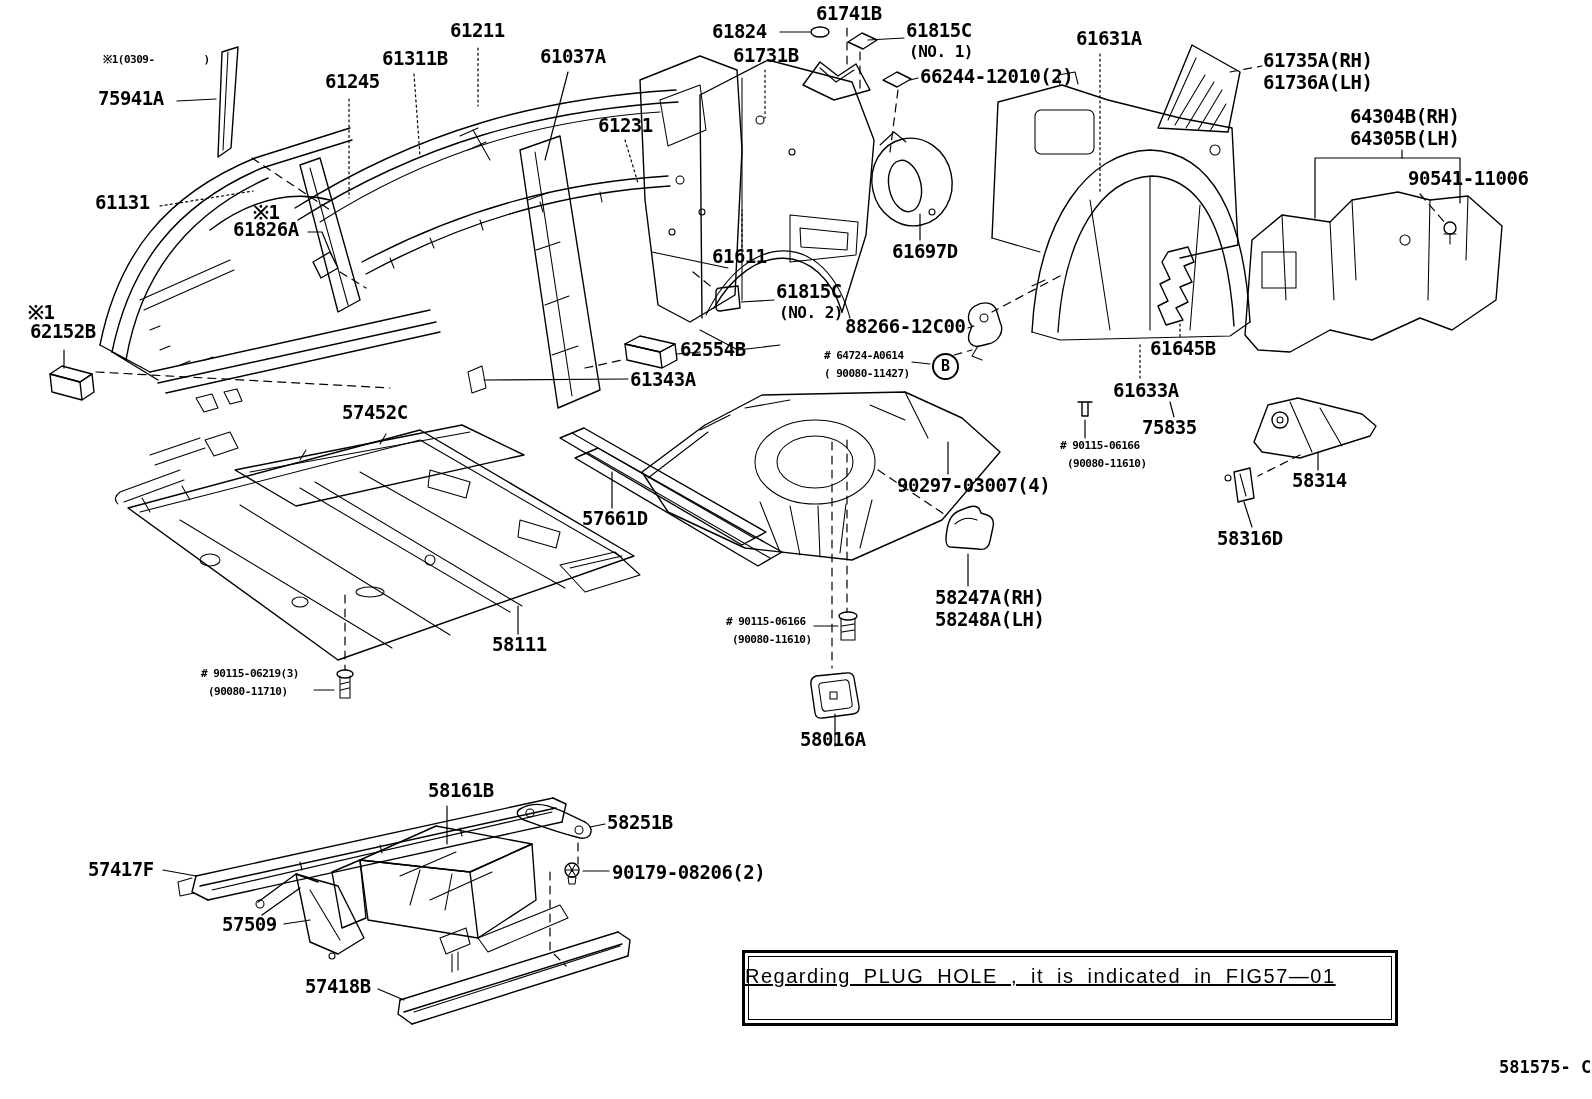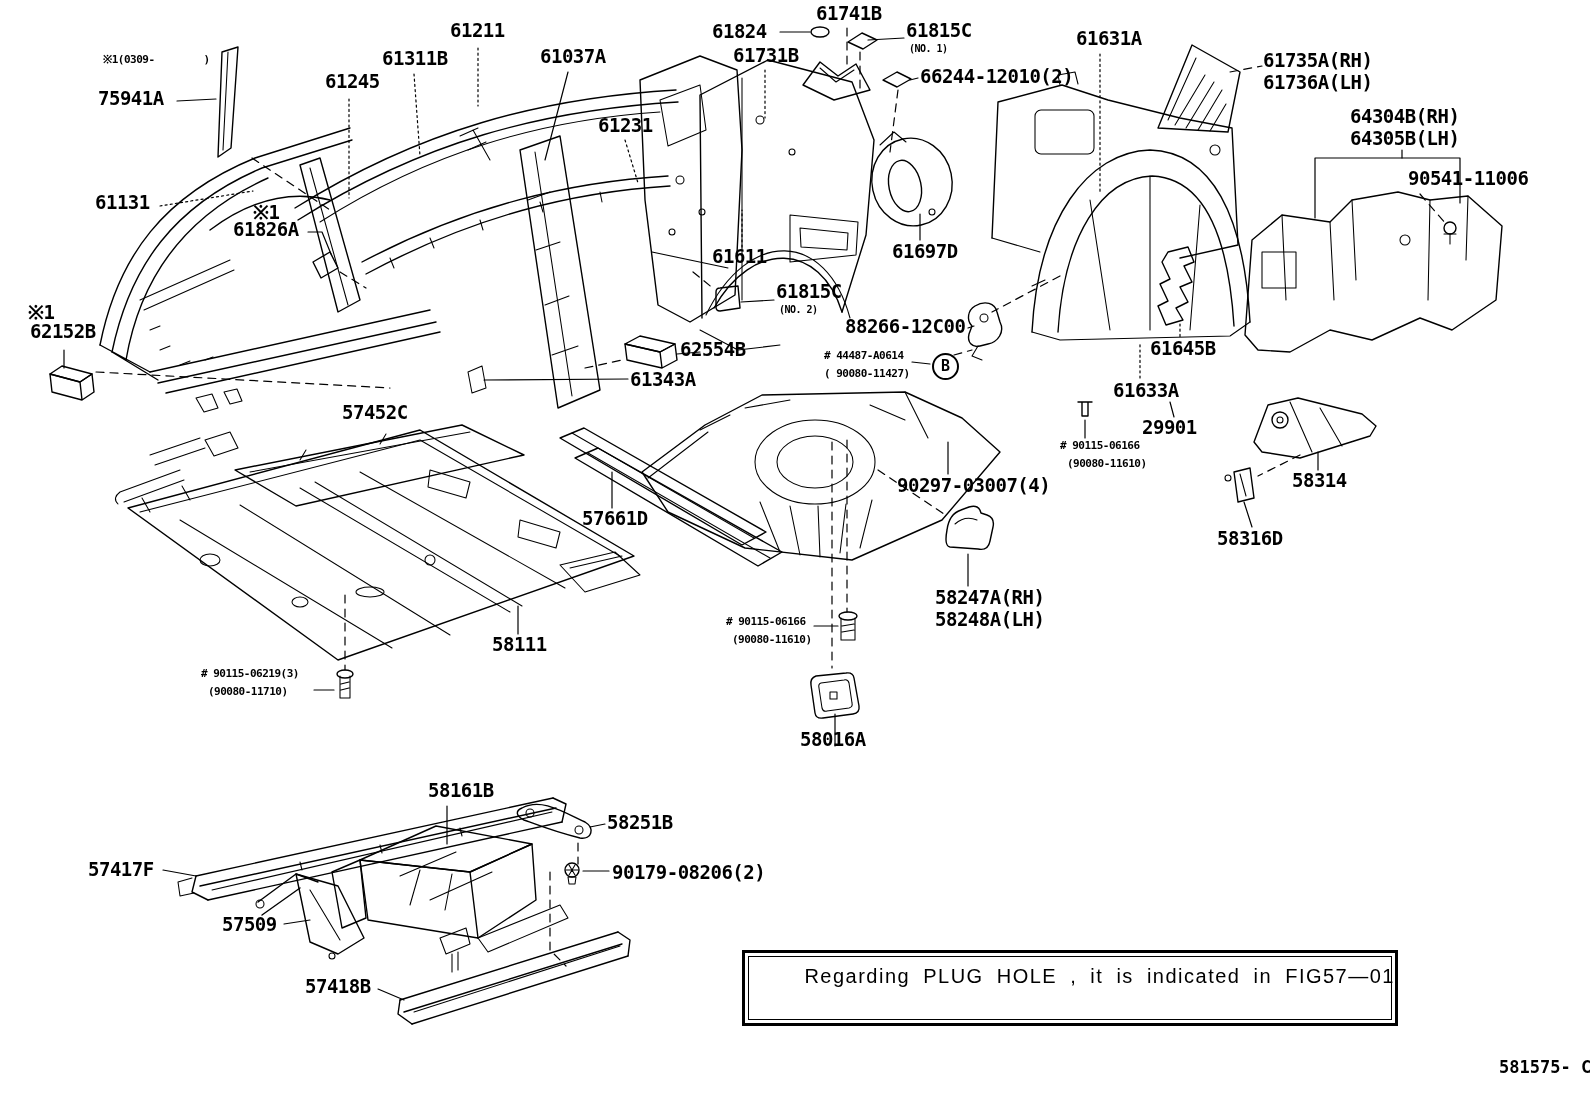--- a/index.html
+++ b/index.html
@@ -8,25 +8,25 @@
   svg{position:absolute;left:0;top:0;}
   svg path, svg line, svg ellipse, svg circle, svg rect, svg polyline, svg polygon{
     fill:none;stroke:#000;stroke-width:1.4;stroke-linejoin:round;stroke-linecap:round;}
   svg .thin{stroke-width:1.05;}
   svg .d{stroke-dasharray:8 6;stroke-width:1.2;}
   svg .dt{stroke-dasharray:2 3.2;stroke-width:1.2;}
   svg .ld{stroke-width:1.2;}
   .lbl{position:absolute;color:#000;font:700 19px "DejaVu Sans Mono", monospace;
        white-space:pre;letter-spacing:-0.5px;line-height:1.05;}
   .sm{font-size:11px;margin-left:48px;}
-  .xs{font-size:10px;}
+  .xs{font-size:16px;}
   .circle-ref{position:absolute;left:932px;top:353px;width:23px;height:23px;border:2px solid #000;
        border-radius:50%;text-align:center;font:700 15px "DejaVu Sans Mono",monospace;line-height:23px;}
   .note-box{position:absolute;left:742px;top:950px;width:656px;height:76px;border:3px solid #000;
-       outline:1px solid #000;outline-offset:-7px;box-sizing:border-box;text-align:right;}
+       outline:1px solid #000;outline-offset:-7px;box-sizing:border-box;text-align:left;text-decoration:underline;}
   .note-line1{margin-top:12px;font:400 20px "Liberation Sans", sans-serif;letter-spacing:1.5px;word-spacing:6px;}
   .note-line2{margin-top:4px;font:700 14px "Liberation Sans", sans-serif;letter-spacing:1px;}
   .corner{position:absolute;left:1499px;top:1057px;font:700 17px "DejaVu Sans Mono",monospace;white-space:pre;}
 </style>
 </head>
 <body>
 
 <div id="stage">
 
 <svg width="1592" height="1099" viewBox="0 0 1592 1099">
@@ -383,27 +383,27 @@
 <div class="lbl" style="left:253px;top:203px">※1</div>
 <div class="lbl" style="left:233px;top:220px">61826A</div>
 <div class="lbl" style="left:28px;top:303px">※1</div>
 <div class="lbl" style="left:30px;top:322px">62152B</div>
 <div class="lbl" style="left:712px;top:247px">61611</div>
 <div class="lbl" style="left:892px;top:242px">61697D</div>
 <div class="lbl" style="left:776px;top:282px">61815C</div>
 <div class="lbl xs" style="left:779px;top:305px">(NO. 2)</div>
 <div class="lbl" style="left:845px;top:317px">88266-12C00</div>
 <div class="lbl" style="left:680px;top:340px">62554B</div>
-<div class="lbl sm" style="left:776px;top:350px"># 44487-A0614</div>
+<div class="lbl sm" style="left:776px;top:350px"># 64724-A0614</div>
 <div class="lbl sm" style="left:776px;top:368px">( 90080-11427)</div>
 <div class="lbl" style="left:630px;top:370px">61343A</div>
 <div class="lbl" style="left:342px;top:403px">57452C</div>
 <div class="lbl" style="left:1150px;top:339px">61645B</div>
 <div class="lbl" style="left:1113px;top:381px">61633A</div>
-<div class="lbl" style="left:1142px;top:418px">29901</div>
+<div class="lbl" style="left:1142px;top:418px">75835</div>
 <div class="lbl sm" style="left:1012px;top:440px"># 90115-06166</div>
 <div class="lbl sm" style="left:1019px;top:458px">(90080-11610)</div>
 <div class="lbl" style="left:1292px;top:471px">58314</div>
 <div class="lbl" style="left:1217px;top:529px">58316D</div>
 <div class="lbl" style="left:582px;top:509px">57661D</div>
 <div class="lbl" style="left:897px;top:476px">90297-03007(4)</div>
 <div class="lbl" style="left:935px;top:588px">58247A(RH)</div>
 <div class="lbl" style="left:935px;top:610px">58248A(LH)</div>
 <div class="lbl sm" style="left:678px;top:616px"># 90115-06166</div>
 <div class="lbl sm" style="left:684px;top:634px">(90080-11610)</div>

